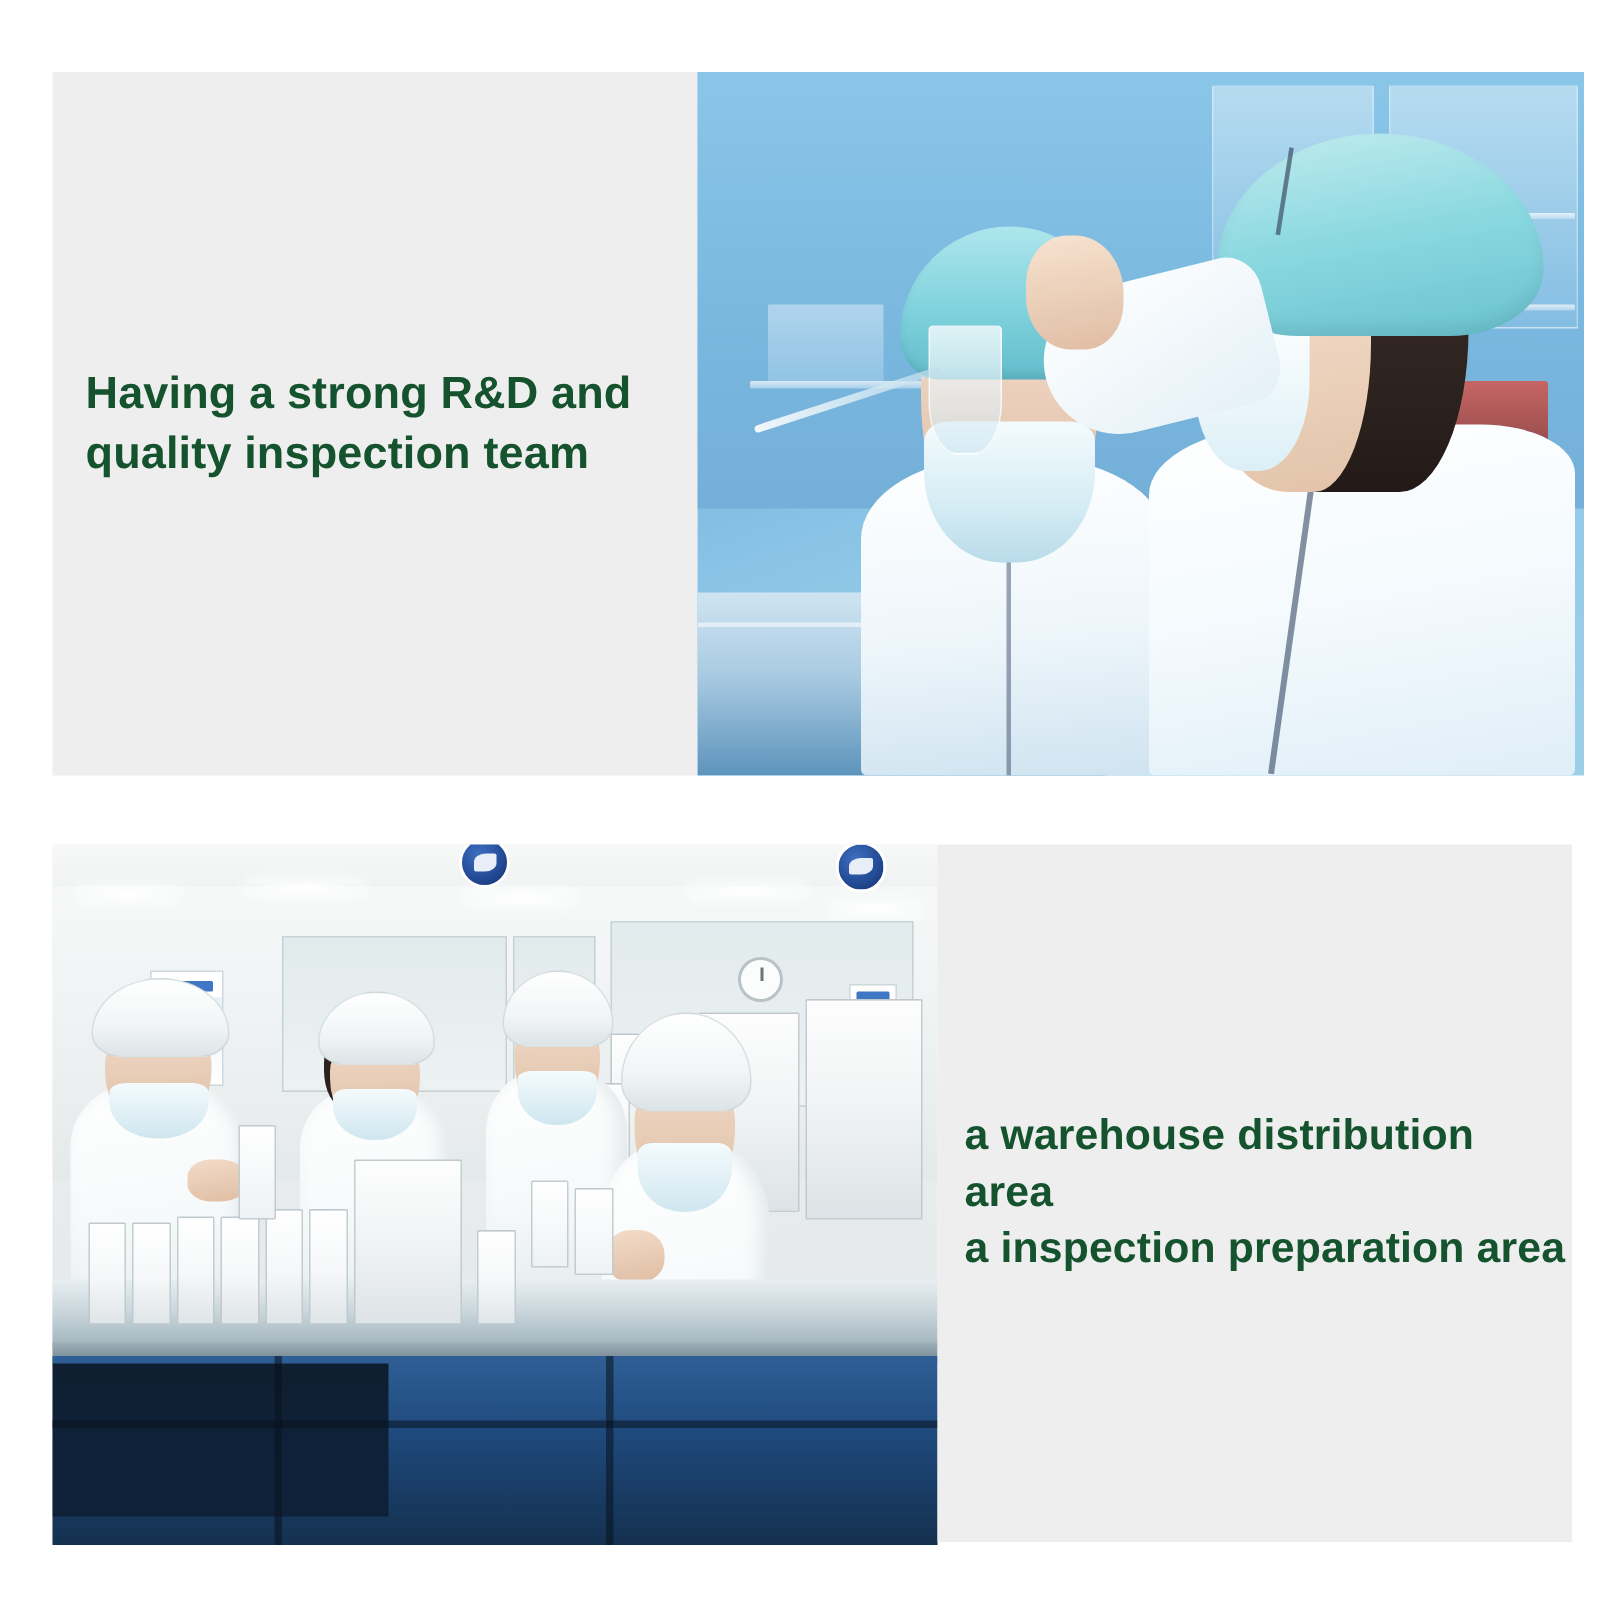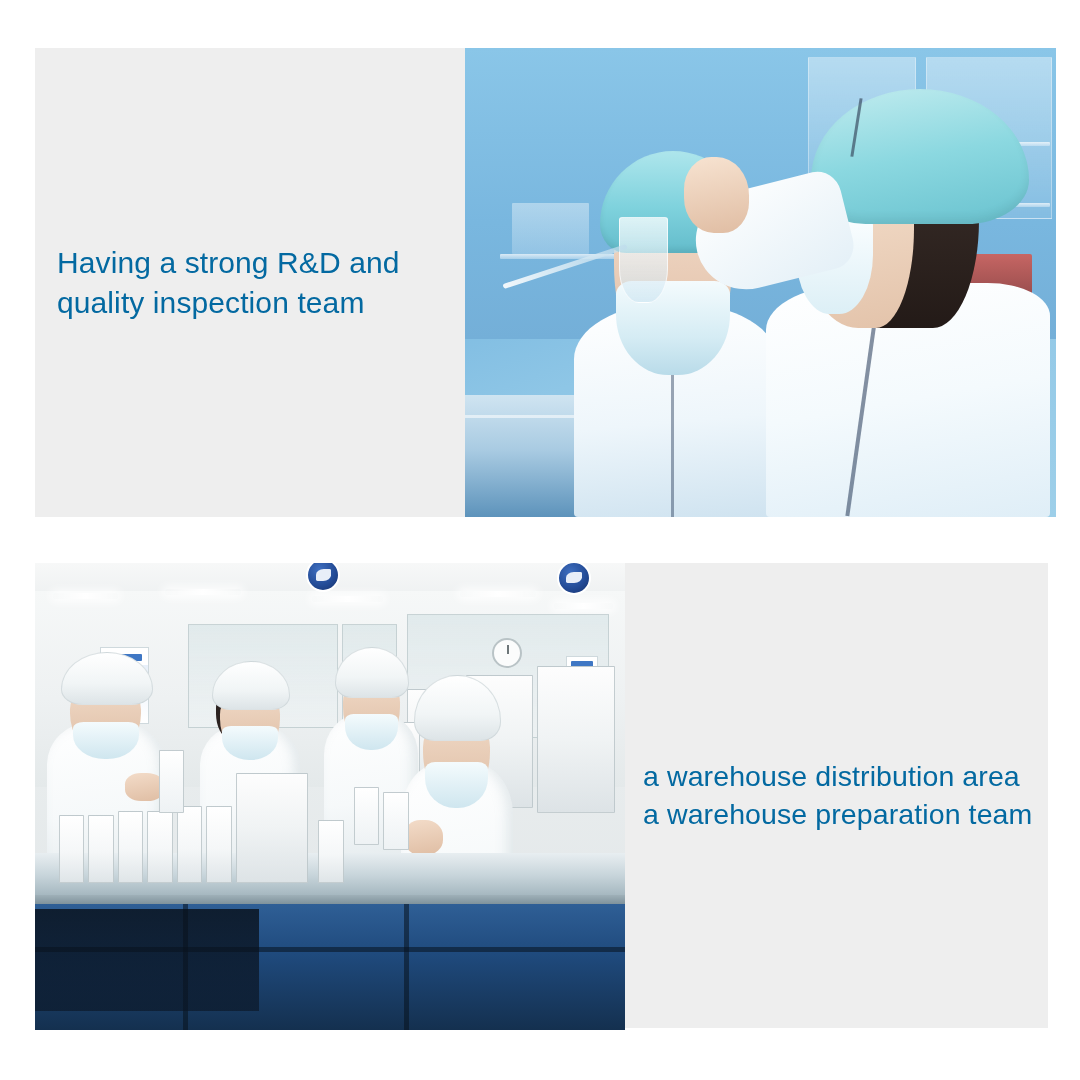--- a/index.html
+++ b/index.html
@@ -27,22 +27,22 @@
   .panel { position: absolute; }
 
   .caption-block {
     position: absolute;
     background: #eeeeee;
     box-sizing: border-box;
     display: flex;
     align-items: center;
   }
   .caption-text {
-    font-weight: 400;
-    color: #0369a1;
+    font-weight: 700;
+    color: #14532d;
     line-height: 1.33;
     letter-spacing: 0.1px;
     white-space: pre-line;
   }
 
   .photo {
     position: absolute;
     overflow: hidden;
     background: #9fc4dd;
   }
@@ -453,17 +453,17 @@
       <div class="wh-underframe">
         <div class="beam" style="left:0;top:34%;width:100%;height:5px;"></div>
         <div class="beam" style="left:26%;top:0;width:5px;height:100%;"></div>
         <div class="beam" style="left:62%;top:0;width:5px;height:100%;"></div>
       </div>
       <div class="wh-shadowbox"></div>
     </div>
 
     <div class="caption-block" id="panel-two-caption">
       <div class="caption-text">a warehouse distribution area
-a warehouse preparation team</div>
+a inspection preparation area</div>
     </div>
   </div>
 
 </div>
 
 </body></html>

